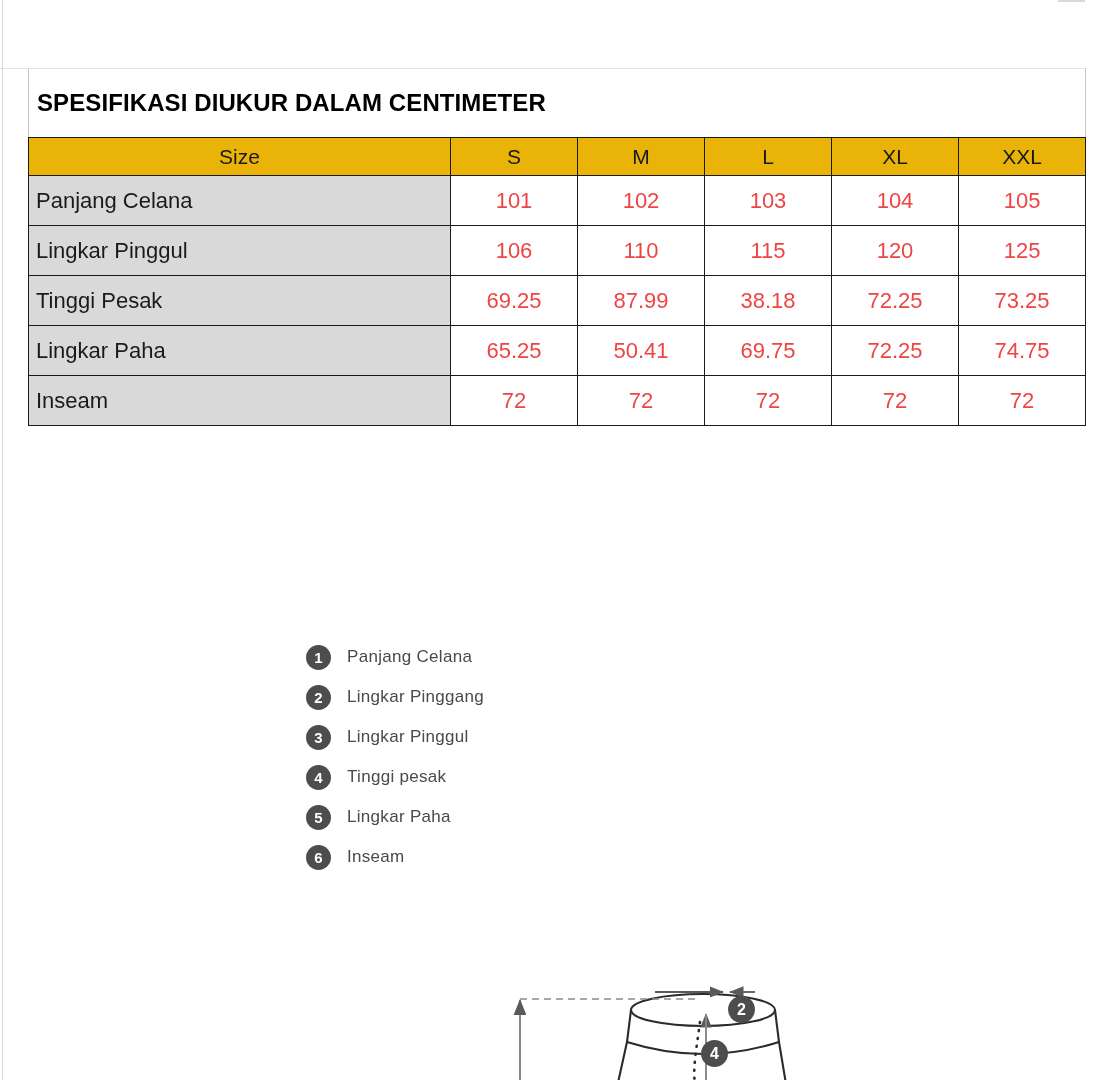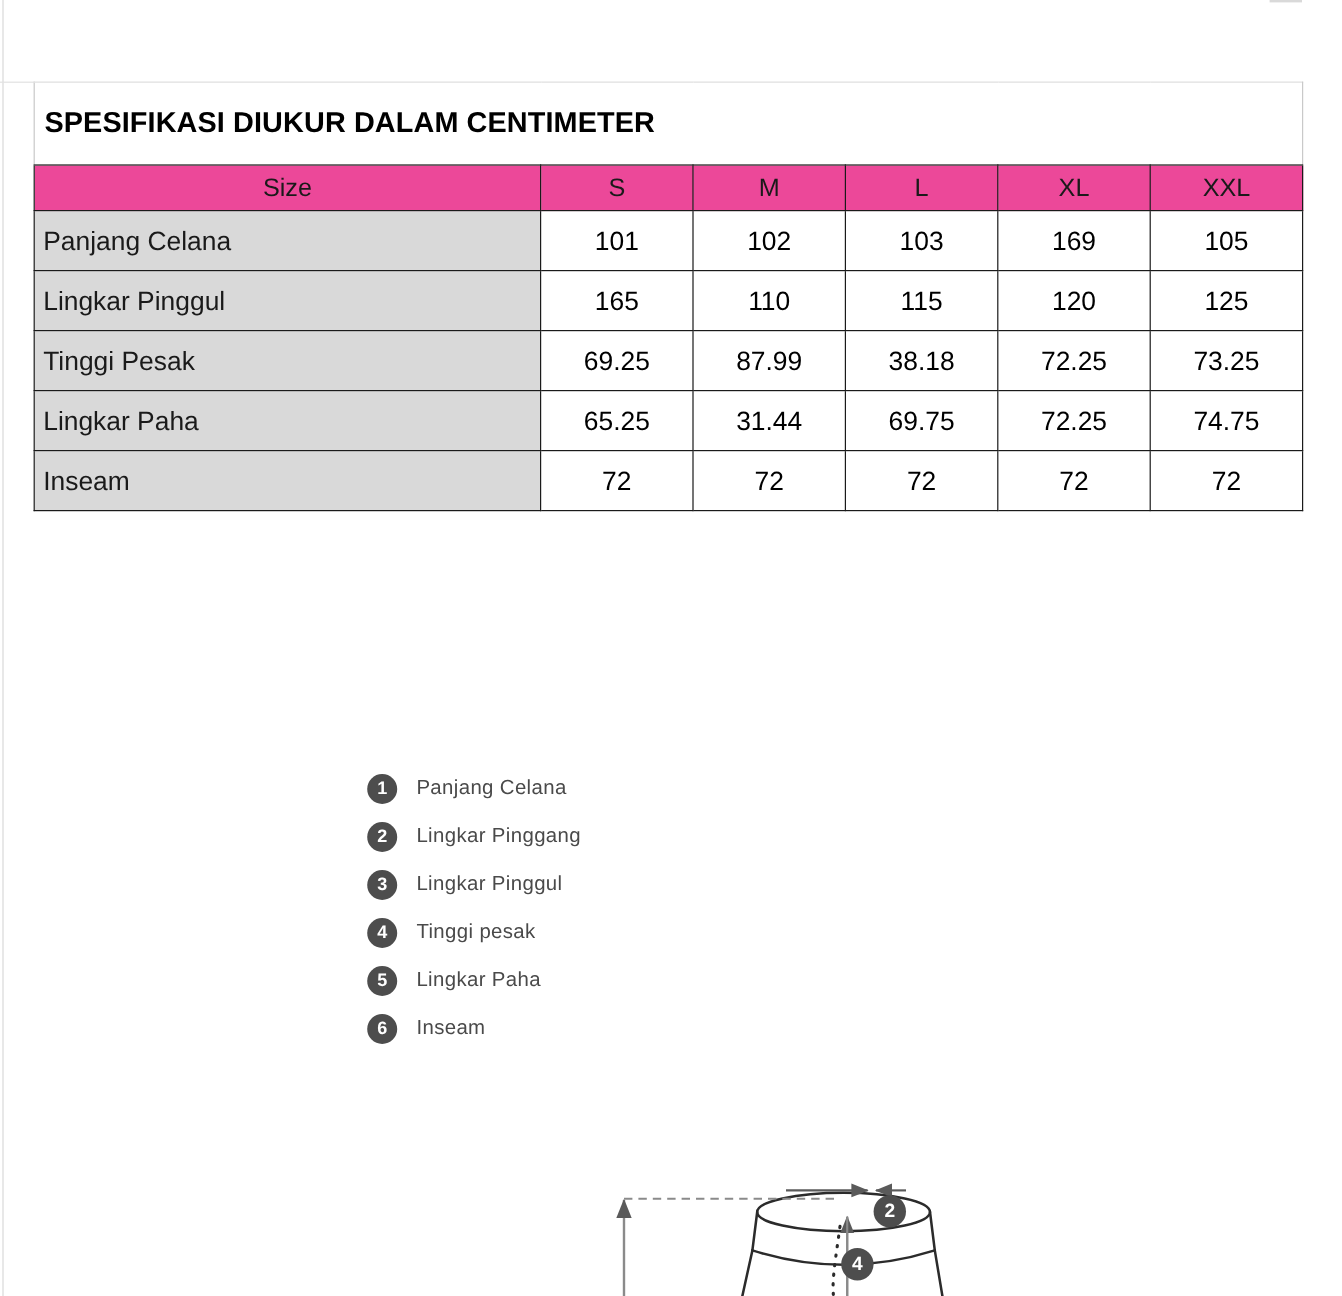--- a/index.html
+++ b/index.html
@@ -59,42 +59,42 @@
     border-bottom: 1px solid #1a1a1a !important;
     text-align: left;
     vertical-align: middle;
     padding-left: 8px !important;
     font-size: 24px;
     font-weight: bold;
     letter-spacing: 0.1px;
     color: #000;
   }
   .hdr-label, .hdr-size {
-    background: #ec4899;
+    background: #eab308;
     height: 38px;
     font-size: 21px;
     font-weight: normal;
     color: #1a1a1a;
     text-align: center;
     vertical-align: middle;
   }
   .row-label {
     background: #d9d9d9;
     height: 50px;
     font-size: 22px;
     color: #1a1a1a;
     text-align: left;
     vertical-align: middle;
     padding-left: 7px !important;
   }
   .row-val {
     background: #ffffff;
     height: 50px;
     font-size: 22px;
-    color: #000000;
+    color: #ef4444;
     text-align: center;
     vertical-align: middle;
   }
   col.c-label { width: 422px; }
   col.c-size  { width: 127px; }
 
   
   .diagram {
     position: absolute;
     left: 0;
@@ -181,47 +181,47 @@
           <th class="hdr-size">L</th>
           <th class="hdr-size">XL</th>
           <th class="hdr-size">XXL</th>
         </tr>
 
         <tr>
           <td class="row-label">Panjang Celana</td>
           <td class="row-val">101</td>
           <td class="row-val">102</td>
           <td class="row-val">103</td>
-          <td class="row-val">169</td>
+          <td class="row-val">104</td>
           <td class="row-val">105</td>
         </tr>
 
 
         <tr>
           <td class="row-label">Lingkar Pinggul</td>
-          <td class="row-val">165</td>
+          <td class="row-val">106</td>
           <td class="row-val">110</td>
           <td class="row-val">115</td>
           <td class="row-val">120</td>
           <td class="row-val">125</td>
         </tr>
 
         <tr>
           <td class="row-label">Tinggi Pesak</td>
           <td class="row-val">69.25</td>
           <td class="row-val">87.99</td>
           <td class="row-val">38.18</td>
           <td class="row-val">72.25</td>
           <td class="row-val">73.25</td>
         </tr>
 
         <tr>
           <td class="row-label">Lingkar Paha</td>
           <td class="row-val">65.25</td>
-          <td class="row-val">31.44</td>
+          <td class="row-val">50.41</td>
           <td class="row-val">69.75</td>
           <td class="row-val">72.25</td>
           <td class="row-val">74.75</td>
         </tr>
 
         <tr>
           <td class="row-label">Inseam</td>
           <td class="row-val">72</td>
           <td class="row-val">72</td>
           <td class="row-val">72</td>

